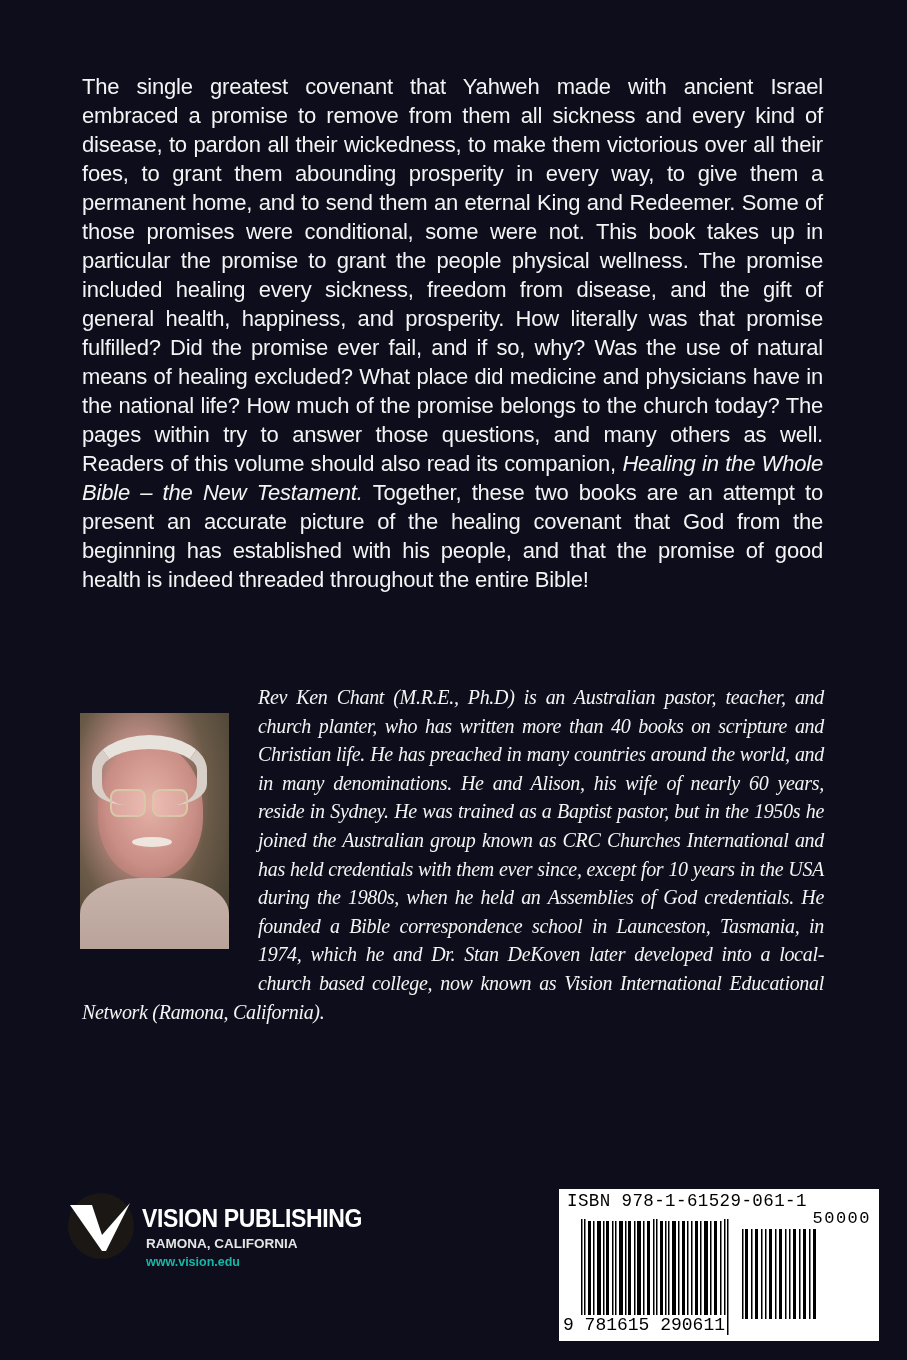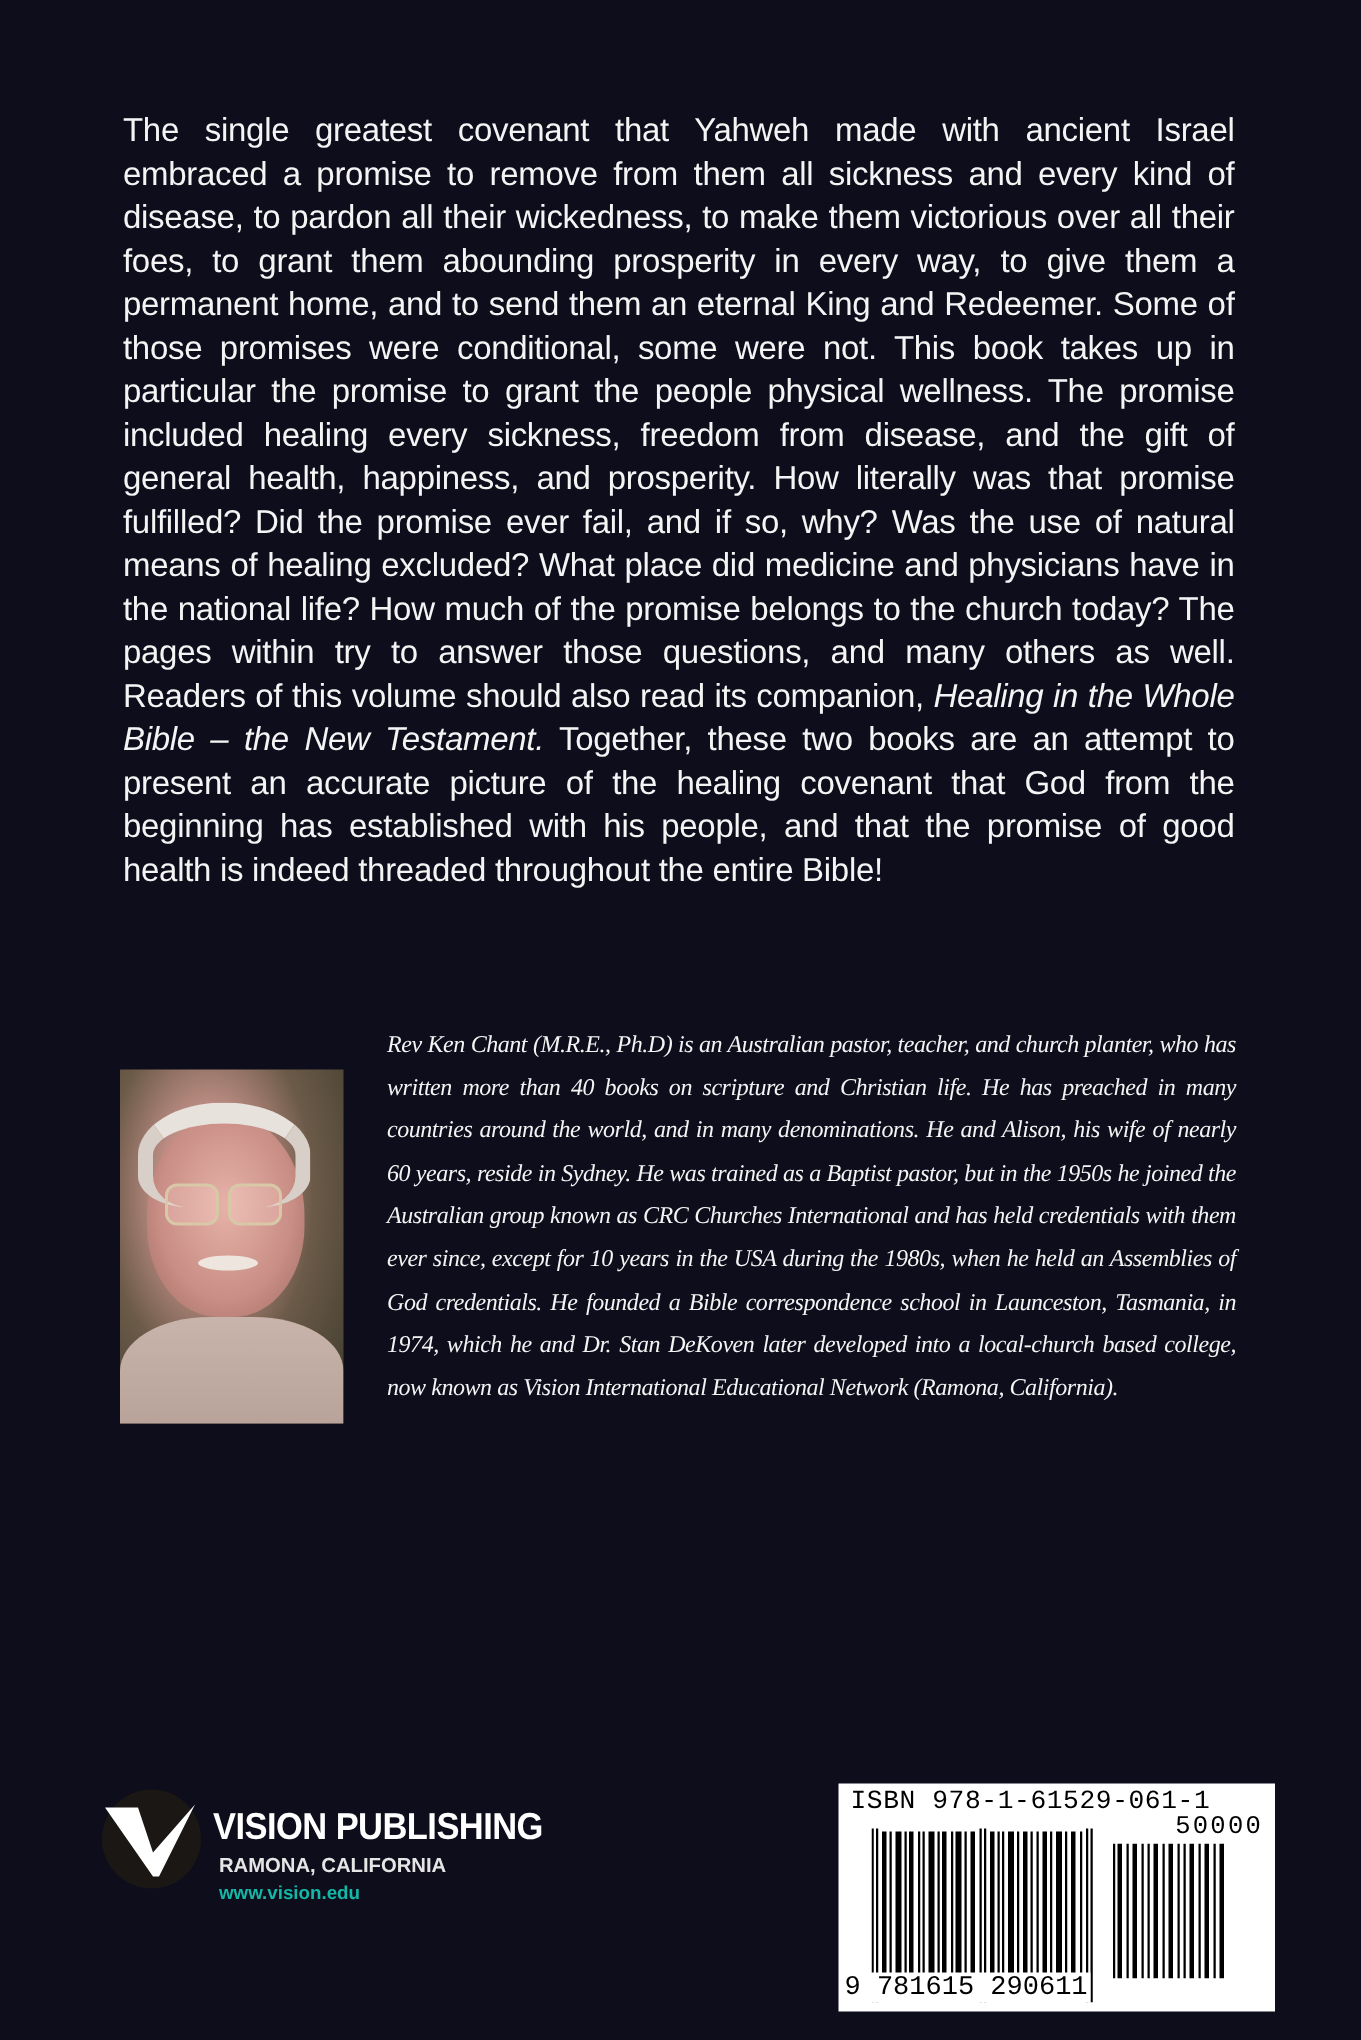--- a/index.html
+++ b/index.html
@@ -45,21 +45,21 @@
   }
   .photo .body {
     position: absolute; left: 0; top: 165px; width: 149px; height: 90px;
     background: linear-gradient(180deg, #c9b4ac, #b49e96);
     border-radius: 40% 40% 0 0;
   }
   .bio {
     position: absolute; left: 82px; top: 683px; width: 742px;
     font-family: "Liberation Serif", serif;
     font-style: italic;
-    font-size: 16px; line-height: 28.6px;
+    font-size: 20px; line-height: 28.6px;
     text-align: justify;
     letter-spacing: -0.3px;
   }
   .bio .float-spacer { float: left; width: 176px; height: 290px; }
   .logo {
     position: absolute; left: 68px; top: 1193px; width: 66px; height: 66px;
     border-radius: 50%; background: #1b1714;
   }
   .logo svg { position: absolute; left: 0; top: 0; }
   .pub-name {
@@ -72,21 +72,21 @@
     position: absolute; left: 146px; top: 1236px;
     font-family: "Liberation Sans", sans-serif; font-weight: bold;
     font-size: 13.5px; color: #e5e5e5;
   }
   .pub-web {
     position: absolute; left: 146px; top: 1255px;
     font-family: "Liberation Sans", sans-serif; font-weight: bold;
     font-size: 12.5px; color: #14b8a6;
   }
   .barcode-box {
-    position: absolute; left: 559px; top: 1189px; width: 291px; height: 152px;
+    position: absolute; left: 559px; top: 1189px; width: 320px; height: 152px;
     background: #fff; color: #000;
   }
   .isbn-top {
     position: absolute; left: 8px; top: 2px;
     font-family: "Liberation Mono", monospace; font-size: 17.5px; letter-spacing: 0.4px;
   }
   .addon-num {
     position: absolute; right: 8px; top: 20px;
     font-family: "Liberation Mono", monospace; font-size: 17px; letter-spacing: 1.5px;
   }

